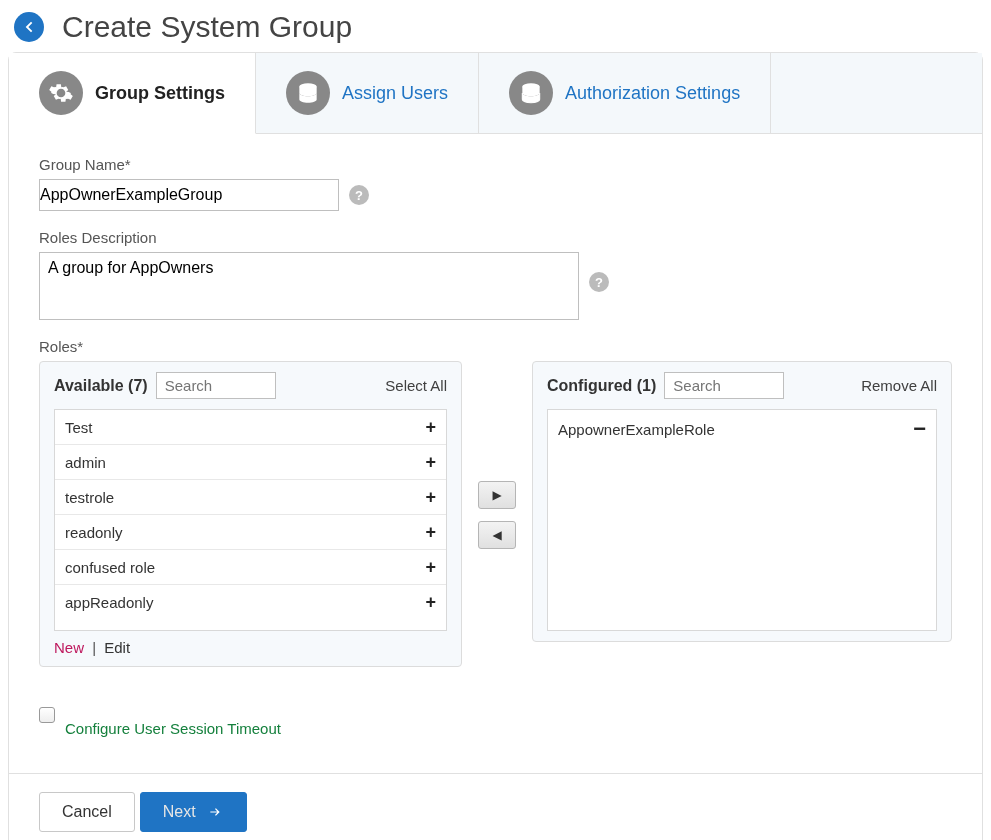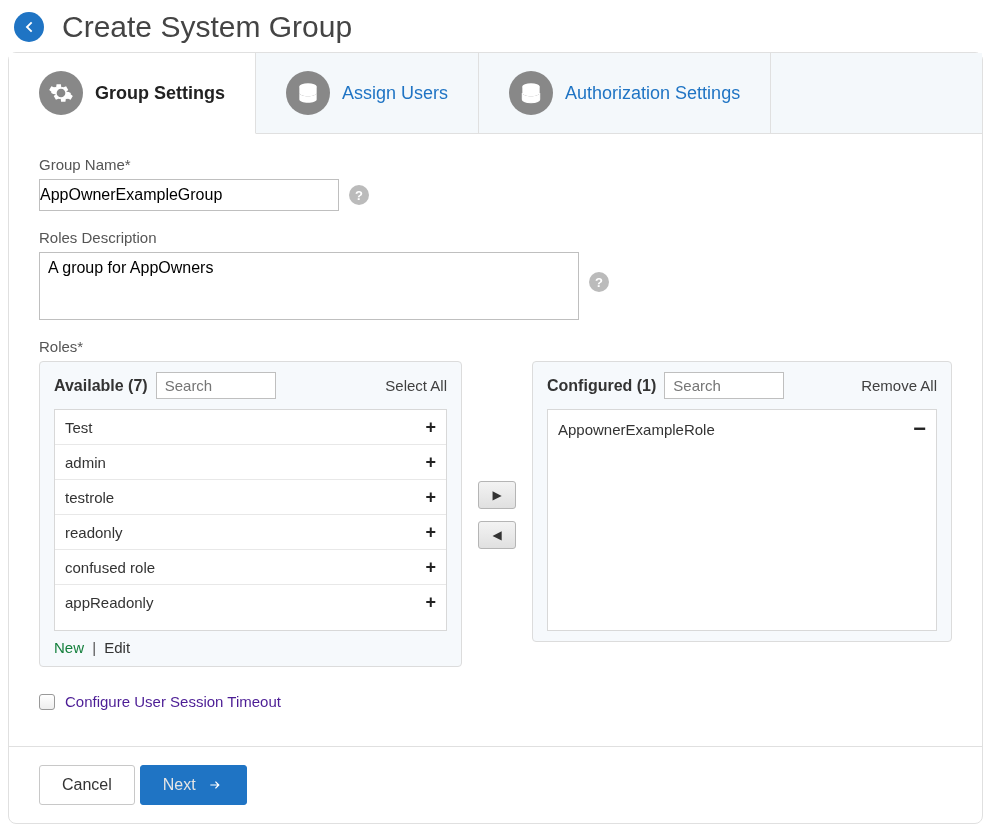--- a/index.html
+++ b/index.html
@@ -125,21 +125,21 @@
   .list-item {
     display: flex; justify-content: space-between; align-items: center;
     padding: 8px 10px;
     border-bottom: 1px solid #e8e8e8;
     font-size: 15px;
     cursor: pointer;
   }
   .list-item:last-child { border-bottom: none; }
   .item-action { font-weight: 700; font-size: 18px; color: #222; line-height: 1; }
   .panel-footer { margin-top: 8px; font-size: 15px; }
-  .panel-footer a { color: #15803d; cursor: pointer; }
+  .panel-footer a { color: #be185d; cursor: pointer; }
   .panel-footer .sep { margin: 0 4px; color: #555;}
 
   .dual-buttons {
     display: flex; flex-direction: column; gap: 12px;
     margin-top: 120px;
   }
   .move-btn {
     width: 38px; height: 28px;
     background: linear-gradient(#f3f3f3,#e0e0e0);
     border: 1px solid #b5b5b5;
@@ -314,21 +314,21 @@
             <div class="list-item">
               <span>AppownerExampleRole</span>
               <span class="item-action" style="font-size:22px;">−</span>
             </div>
           </div>
       </div>
     </div>
 
     <div class="checkbox-row">
       <span class="chk"></span>
-      <span style="font-size:15px;color:#4c1d95;">Configure User Session Timeout</span>
+      <span style="font-size:15px;color:#15803d;margin-top:27px;">Configure User Session Timeout</span>
     </div>
   </div>
 
   <div class="footer">
     <div class="btn btn-secondary">
       <span>Cancel</span>
     </div>
     <div class="btn btn-primary">
       <span>Next</span>
       <svg width="18" height="14" viewBox="0 0 24 24">

